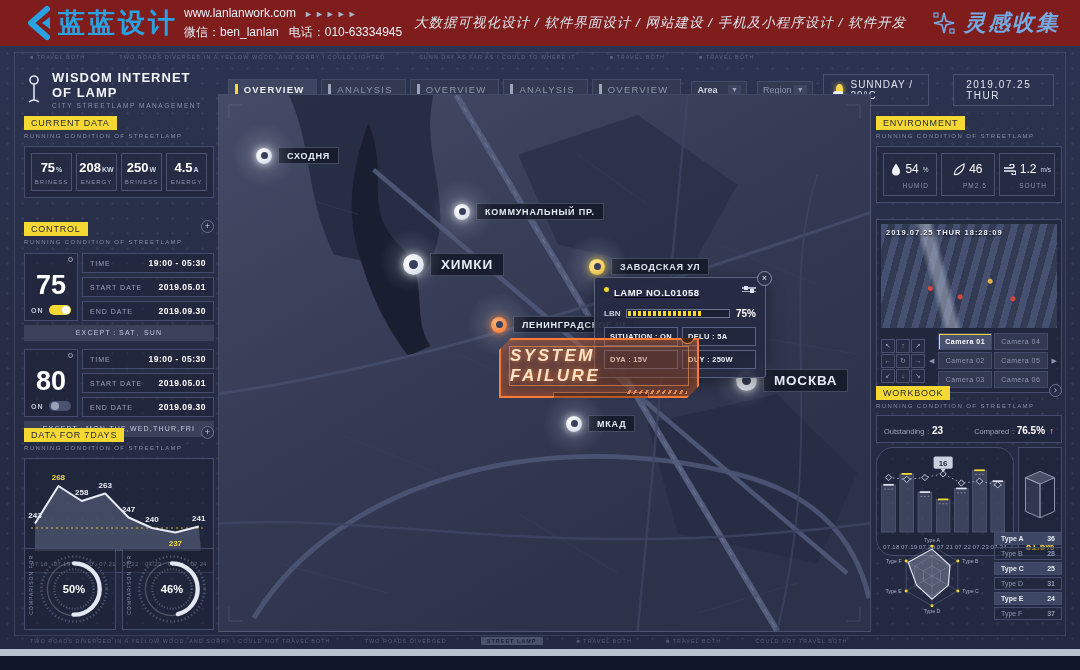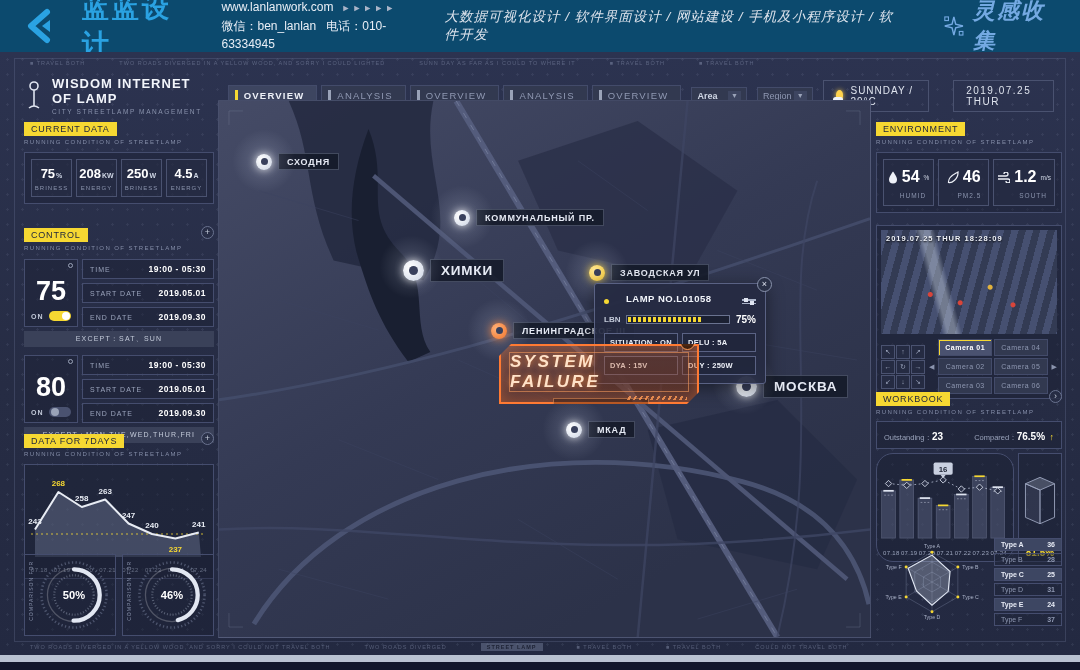--- a/index.html
+++ b/index.html
@@ -1,20 +1,20 @@
 <!DOCTYPE html>
 <html><head>
 <meta charset="utf-8">
 <style>
   html,body{margin:0;padding:0;width:1080px;height:670px;overflow:hidden;
     font-family:"Liberation Sans","DejaVu Sans",sans-serif;background:#11162a;}
   *{box-sizing:border-box;}
 
   
-  .site-header{height:52px;background:#0c4a6e;display:flex;align-items:center;padding:0 20px;gap:24px;}
+  .site-header{height:46px;background:#7f1d1d;display:flex;align-items:center;padding:0 20px;gap:0;}
   .logo-mark{flex:0 0 auto;}
   .brand{color:#2aa2e2;font-size:27px;font-weight:bold;letter-spacing:3px;}
   .hdr-info{font-size:12px;color:#e9eef6;line-height:1.55;margin-left:6px;}
   .hdr-info .arrows{color:#aab4c8;font-size:9px;letter-spacing:2px;margin-left:8px;}
   .hdr-services{margin-left:auto;color:#dde3ec;font-style:italic;font-size:13.5px;letter-spacing:1px;}
   .hdr-collect{display:flex;align-items:center;gap:8px;color:#74a9e2;font-size:22px;font-weight:bold;font-style:italic;letter-spacing:2px;margin-left:26px;}
 
   
   .dashboard{position:relative;width:1080px;height:610px;
     background:
@@ -68,21 +68,21 @@
   .stat-grid{display:grid;grid-template-columns:repeat(4,1fr);gap:4px;margin-top:7px;padding:6px;}
   .stat-cell{border:1px solid #4a5270;background:rgba(40,46,70,.5);padding:6px 2px 5px;text-align:center;}
   .stat-val{color:#fff;font-weight:bold;font-size:13px;}
   .stat-unit{font-size:7px;color:#cfd6e4;margin-left:1px;}
   .stat-label{font-size:6px;color:#8a93ad;letter-spacing:1px;margin-top:4px;}
 
   
   .env-grid{display:grid;grid-template-columns:repeat(3,1fr);gap:4px;margin-top:7px;padding:6px;}
   .env-cell{border:1px solid #4a5270;background:rgba(40,46,70,.5);padding:8px 3px 6px;}
   .env-top{display:flex;align-items:center;gap:4px;justify-content:center;}
-  .env-val{color:#fff;font-weight:bold;font-size:16px;}
+  .env-val{color:#fff;font-weight:normal;font-size:12px;}
   .env-unit{font-size:6.5px;color:#cfd6e4;}
   .env-label{font-size:6.5px;color:#8a93ad;letter-spacing:1px;text-align:right;margin-top:6px;padding-right:4px;}
 
   
   .ctl-group{display:grid;grid-template-columns:54px 1fr;gap:4px;margin-top:8px;}
   .ctl-left{grid-row:1/4;position:relative;display:flex;flex-direction:column;align-items:center;justify-content:flex-end;padding:4px 4px 5px;}
   .ctl-lamp{position:absolute;top:3px;right:4px;width:5px;height:5px;border-radius:50%;border:1px solid #9aa3b8;}
   .ctl-num{color:#fff;font-weight:bold;font-size:27px;line-height:1;margin-bottom:6px;margin-top:8px;}
   .ctl-onrow{display:flex;align-items:center;gap:5px;width:100%;justify-content:space-between;padding:0 2px;}
   .ctl-on{color:#c3cad9;font-size:7px;font-weight:bold;letter-spacing:1px;}
@@ -165,21 +165,21 @@
   .pin-wrap.orange .pin-dot{background:radial-gradient(circle at 35% 35%,#ffb27a,#f07228);box-shadow:0 0 9px rgba(255,130,50,.9);}
   .pin-label{background:rgba(21,26,41,.88);border:1px solid rgba(150,160,190,.35);color:#e6eaf4;
     font-size:9px;font-weight:bold;letter-spacing:.8px;padding:2.5px 8px;white-space:nowrap;}
   .pin-wrap.lg .pin-dot{width:21px;height:21px;}
   .pin-wrap.lg .pin-dot::after{inset:6px;}
   .pin-wrap.lg .pin-label{font-size:13.5px;padding:3px 10px;}
 
   
   .info-popup{position:absolute;left:375px;top:182px;width:172px;z-index:8;background:rgba(37,43,66,.94);
     border:1px solid #5a6284;border-radius:3px;padding:9px 9px 8px;box-shadow:0 4px 18px rgba(0,0,0,.45);}
-  .ip-head{display:flex;align-items:flex-end;gap:17px;}
+  .ip-head{display:flex;align-items:flex-start;gap:5px;text-decoration:underline;}
   .ip-dot{width:5px;height:5px;border-radius:50%;background:#f6d832;}
   .ip-title{color:#f2f5fb;font-weight:bold;font-size:9.5px;letter-spacing:.5px;flex:1;}
   .ip-sliders{width:14px;display:flex;flex-direction:column;gap:2px;cursor:pointer;}
   .ip-sliders i{height:1.5px;background:#aab3c8;position:relative;display:block;}
   .ip-sliders i::after{content:'';position:absolute;top:-1.5px;width:4px;height:4px;background:#dfe4f0;}
   .ip-sliders i:nth-child(1)::after{left:2px;} .ip-sliders i:nth-child(2)::after{right:2px;}
   .ip-close{position:absolute;right:-7px;top:-7px;width:15px;height:15px;border-radius:50%;background:#2a3147;
     border:1px solid #8a93ad;color:#dfe4f0;font-size:9px;line-height:13px;text-align:center;cursor:pointer;}
   .ip-lbn{display:flex;align-items:center;gap:6px;margin-top:10px;}
   .ip-lbn-label{color:#c3cad9;font-size:8px;font-weight:bold;}

